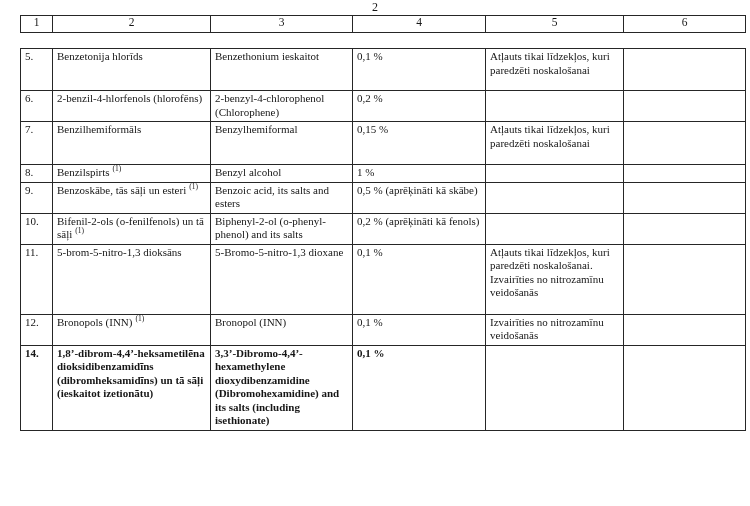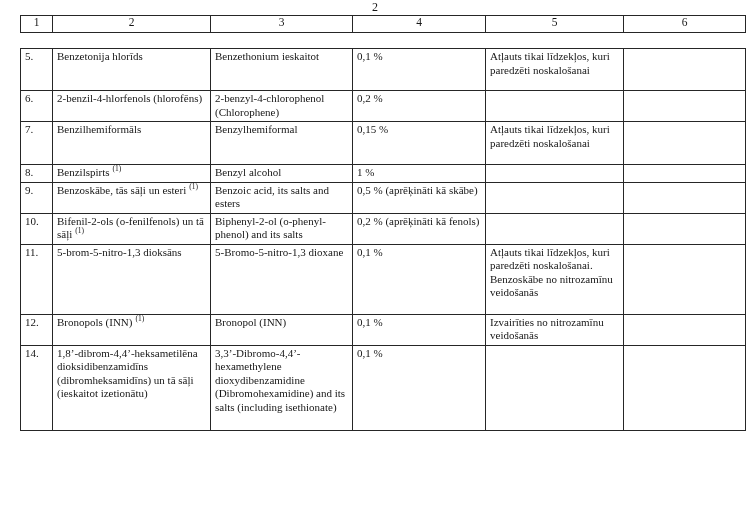--- a/index.html
+++ b/index.html
@@ -142,32 +142,32 @@
           <td class="substance-en-cell">Biphenyl-2-ol (o-phenyl-phenol) and its salts</td>
           <td class="max-concentration-cell">0,2 % (aprēķināti kā fenols)</td>
           <td class="conditions-cell"></td>
           <td class="other-cell"></td>
         </tr>
         <tr style="height: 70px;">
           <td class="row-number-cell">11.</td>
           <td class="substance-lv-cell">5-brom-5-nitro-1,3 dioksāns</td>
           <td class="substance-en-cell">5-Bromo-5-nitro-1,3 dioxane</td>
           <td class="max-concentration-cell">0,1 %</td>
-          <td class="conditions-cell">Atļauts tikai līdzekļos, kuri paredzēti noskalošanai. Benzoskābe no nitrozamīnu veidošanās</td>
+          <td class="conditions-cell">Atļauts tikai līdzekļos, kuri paredzēti noskalošanai. Izvairīties no nitrozamīnu veidošanās</td>
           <td class="other-cell"></td>
         </tr>
         <tr style="height: 31px; margin-top: 37px;">
           <td class="row-number-cell">12.</td>
           <td class="substance-lv-cell">Bronopols (INN)<sup class="footnote">(1)</sup></td>
           <td class="substance-en-cell">Bronopol (INN)</td>
           <td class="max-concentration-cell">0,1 %</td>
           <td class="conditions-cell">Izvairīties no nitrozamīnu veidošanās</td>
           <td class="other-cell"></td>
         </tr>
-        <tr style="height: 85px;">
+        <tr style="height: 85px; font-weight: bold;">
           <td class="row-number-cell">14.</td>
           <td class="substance-lv-cell">1,8’-dibrom-4,4’-heksametilēna dioksidibenzamidīns (dibromheksamidīns) un tā sāļi (ieskaitot izetionātu)</td>
           <td class="substance-en-cell">3,3’-Dibromo-4,4’-hexamethylene dioxydibenzamidine (Dibromohexamidine) and its salts (including isethionate)</td>
           <td class="max-concentration-cell">0,1 %</td>
           <td class="conditions-cell"></td>
           <td class="other-cell"></td>
         </tr>
       </tbody>
   </table>
 

